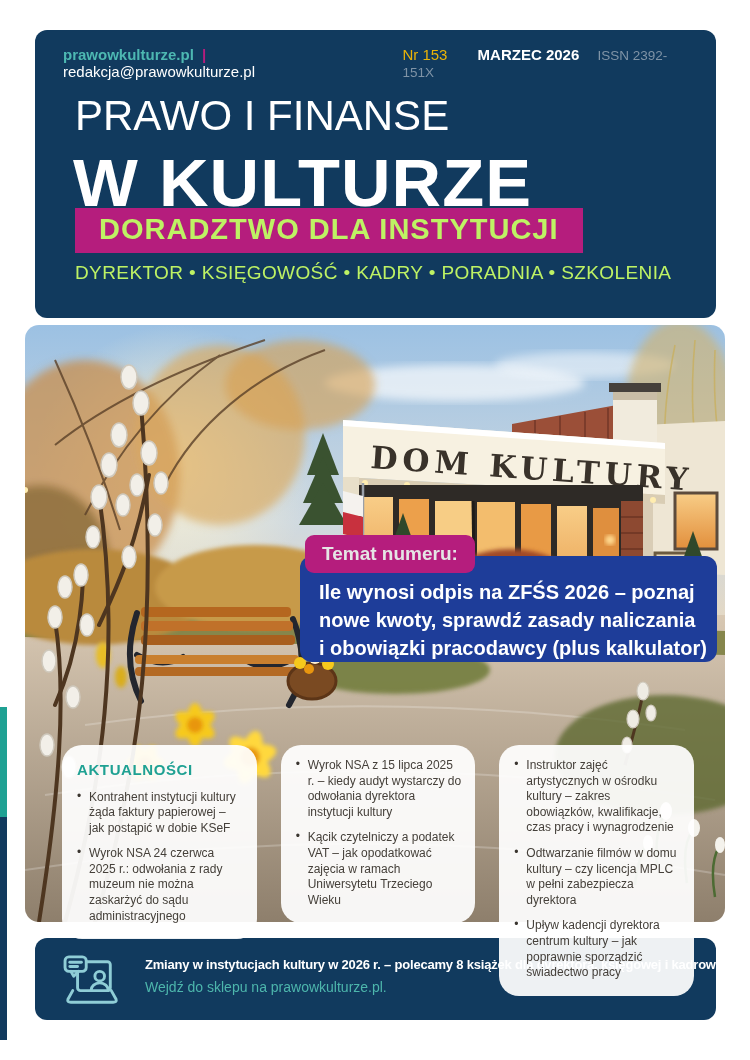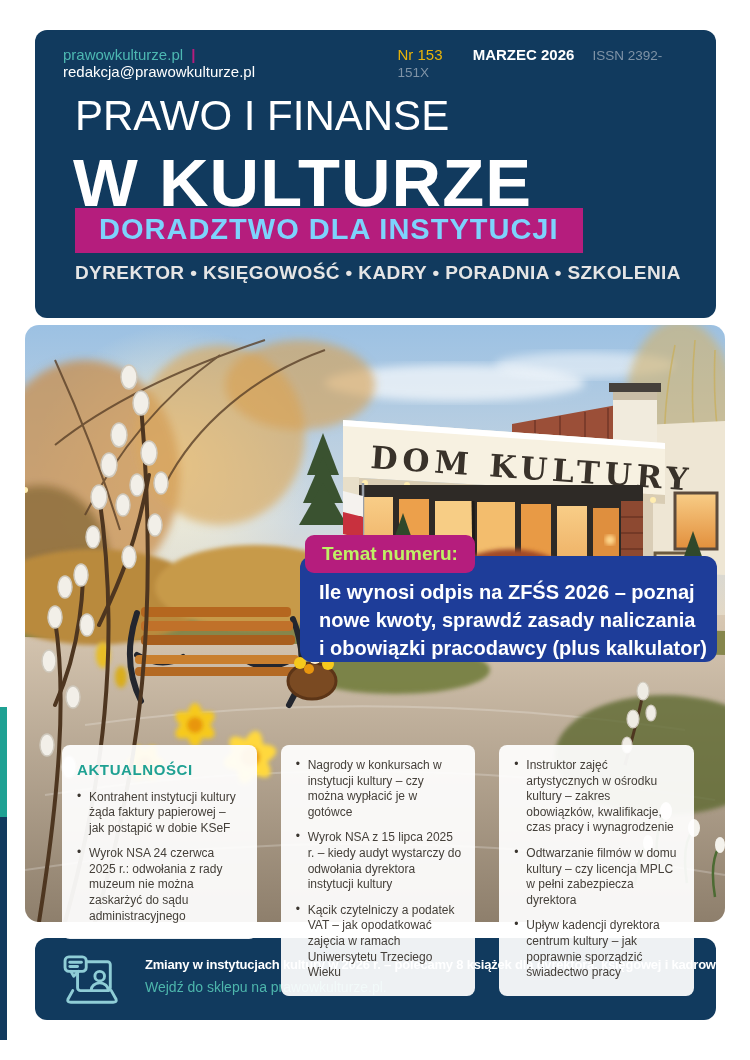--- a/index.html
+++ b/index.html
@@ -9,46 +9,46 @@
   
   .strip-teal{position:absolute;left:0;top:707px;width:7px;height:110px;background:#1fa193;}
   .strip-navy{position:absolute;left:0;top:817px;width:7px;height:223px;background:#113a5e;}
 
   
   .header{position:absolute;left:35px;top:30px;width:681px;height:288px;background:#113a5e;
           border-radius:12px;color:#fff;}
   .topbar{position:absolute;left:28px;right:24px;top:16px;display:flex;justify-content:space-between;
           align-items:baseline;font-size:15px;}
   .topbar .left span{margin-right:4px;}
-  .site{color:#4db8b2;font-weight:normal;}
+  .site{color:#4db8b2;font-weight:bold;}
   .sep{color:#b51d7d;font-weight:bold;}
   .email{color:#ffffff;}
   .issue-no{color:#eab308;margin-right:26px;}
   .issue-month{color:#ffffff;font-weight:bold;margin-right:14px;margin-top:14px;}
   .issn{color:#7f93a6;font-size:13.5px;}
   .title1{position:absolute;left:40px;top:62px;font-size:42px;font-weight:500;letter-spacing:0px;color:#fff;white-space:nowrap;}
   .title2{position:absolute;left:38px;top:115px;font-size:66px;font-weight:800;letter-spacing:1px;color:#fff;white-space:nowrap;transform:scaleX(1.04);transform-origin:left;}
-  .banner{position:absolute;left:40px;top:178px;background:#b51d7d;color:#7dd3fc;font-size:29px;font-weight:bold;
+  .banner{position:absolute;left:40px;top:178px;background:#b51d7d;color:#bef264;font-size:29px;font-weight:bold;
           letter-spacing:1px;padding:5px 24px 7px 24px;white-space:nowrap;}
-  .cats{position:absolute;left:40px;top:232px;font-size:19px;font-weight:700;letter-spacing:0.4px;color:#e5e5e5;white-space:nowrap;}
+  .cats{position:absolute;left:40px;top:232px;font-size:19px;font-weight:400;letter-spacing:0.4px;color:#bef264;white-space:nowrap;}
 
   
   .photo{position:absolute;left:25px;top:325px;width:700px;height:597px;border-radius:14px;overflow:hidden;}
   .photo svg{display:block;width:100%;height:100%;}
 
   
-  .topic-badge{position:absolute;left:305px;top:535px;z-index:6;background:#b51d7d;color:#bef264;
+  .topic-badge{position:absolute;left:305px;top:535px;z-index:6;background:#b51d7d;color:#e5e5e5;
                font-size:19px;font-weight:bold;padding:8px 17px;border-radius:9px;}
   .topic-box{position:absolute;left:300px;top:556px;width:417px;height:106px;z-index:5;background:#1e3d99;
              border-radius:12px;color:#fff;padding:0;}
   .topic-box .lines{position:absolute;left:19px;top:22px;font-size:20px;line-height:28px;font-weight:600;white-space:nowrap;}
 
   
   .cards{position:absolute;left:62px;top:745px;width:632px;display:flex;gap:24px;align-items:flex-start;z-index:6;}
-  .card{flex:1;background:rgba(255,255,255,0.93);border-radius:8px;padding:13px 13px 13px 14px;
+  .card{flex:1;background:rgba(255,255,255,0.93);border-radius:20px;padding:13px 13px 13px 14px;
         color:#45403a;font-size:12px;line-height:1.3;}
   .card h3{margin:2px 0 10px 1px;font-size:15px;letter-spacing:0.6px;color:#1fa193;font-weight:bold;}
   .card ul{list-style:none;margin:0;padding:0;}
   .card li{position:relative;padding-left:13px;margin-bottom:10px;}
   .card li:last-child{margin-bottom:2px;}
   .card li::before{content:"\2022";position:absolute;left:1px;top:-1px;color:#3a352f;}
 
   
   .footer{position:absolute;left:35px;top:938px;width:681px;height:82px;background:#113a5e;border-radius:12px;}
   .footer .laptop{position:absolute;left:26px;top:17px;}
@@ -356,21 +356,20 @@
   <div class="cards">
     <div class="card">
       <h3>AKTUALNOŚCI</h3>
       <ul>
           <li>Kontrahent instytucji kultury żąda faktury papierowej – jak postąpić w dobie KSeF</li>
           <li>Wyrok NSA 24 czerwca 2025 r.: odwołania z rady muzeum nie można zaskarżyć do sądu administracyjnego</li>
         </ul>
     </div>
     <div class="card">
       <ul>
-          <li>Nagrody w konkursach w instytucji kultury – czy można wypłacić je w gotówce</li>
           <li>Wyrok NSA z 15 lipca 2025 r. – kiedy audyt wystarczy do odwołania dyrektora instytucji kultury</li>
           <li>Kącik czytelniczy a podatek VAT – jak opodatkować zajęcia w ramach Uniwersytetu Trzeciego Wieku</li>
         </ul>
     </div>
     <div class="card">
       <ul>
           <li>Instruktor zajęć artystycznych w ośrodku kultury – zakres obowiązków, kwalifikacje, czas pracy i wynagrodzenie</li>
           <li>Odtwarzanie filmów w domu kultury – czy licencja MPLC w pełni zabezpiecza dyrektora</li>
           <li>Upływ kadencji dyrektora centrum kultury – jak poprawnie sporządzić świadectwo pracy</li>
         </ul>

